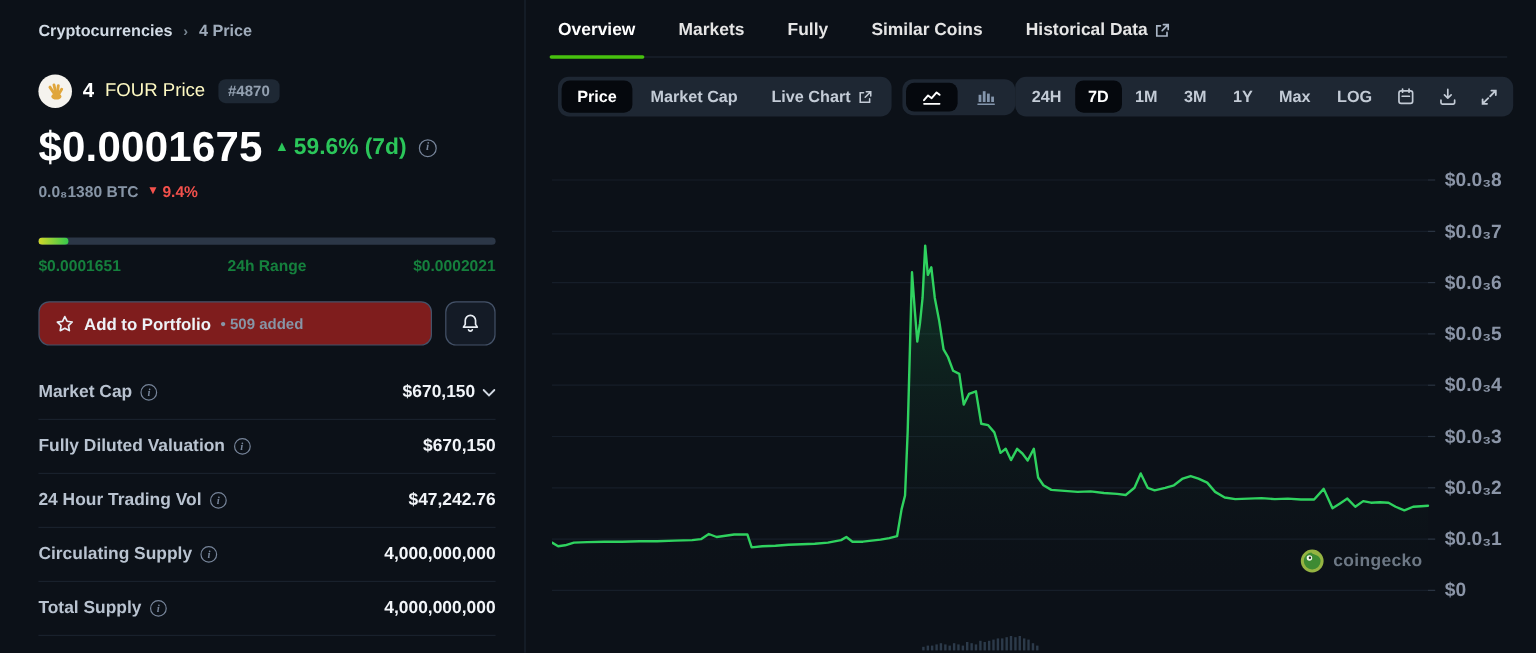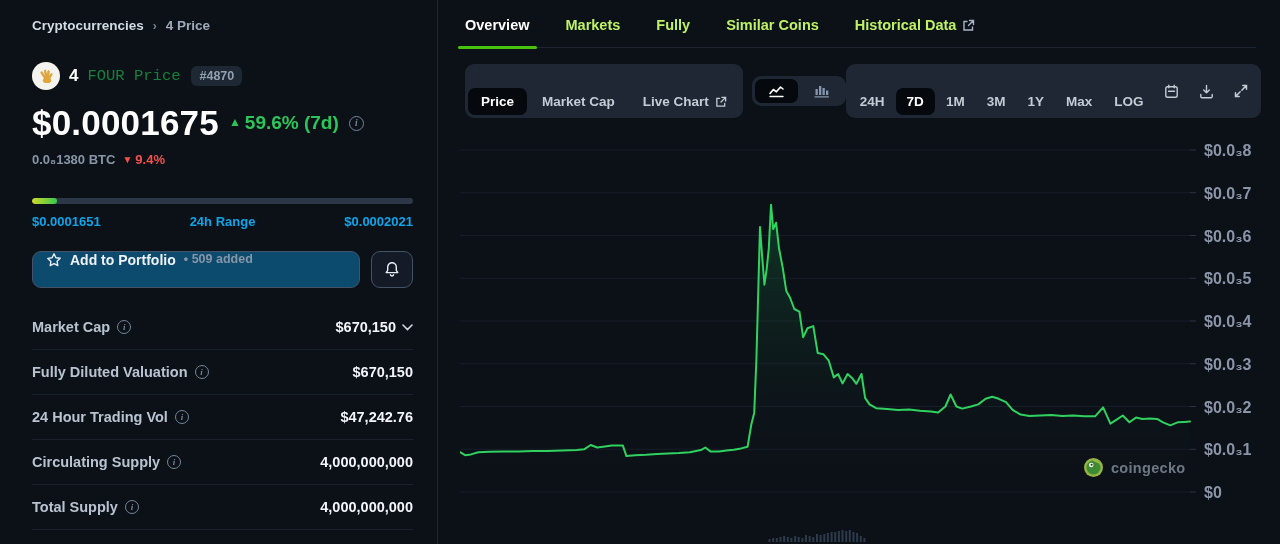--- a/index.html
+++ b/index.html
@@ -11,67 +11,67 @@
   .v-divider { position:absolute; left:437px; top:0; width:1px; height:544px; background:#1c2530; }
 
   .breadcrumb { display:flex; align-items:flex-end; gap:9px; font-size:13.5px; font-weight:700; }
   .crumb-root { color:#d2dbe5; cursor:pointer; }
   .crumb-sep { color:#78England87; color:#788591; font-size:12px; }
   .crumb-cur { color:#9fabba; }
 
   .coin-row { display:flex; align-items:center; gap:9px; margin-top:29px; }
   .coin-icon { width:28px; height:28px; border-radius:50%; background:#f5f3ee; display:flex; align-items:center; justify-content:center; }
   .coin-ticker { font-size:17px; font-weight:800; color:#fff; }
-  .coin-name { font-size:15.5px; color:#15803d;font-family:Liberation Mono, monospace; }
+  .coin-name { font-size:15.5px; color:#fef9c3; }
   .rank-badge { background:#1e2834; color:#93a0b0; font-size:12.5px; font-weight:700; padding:3px 8px; border-radius:6px; margin-left:2px; }
 
   .price-row { display:flex; align-items:center; gap:10px; margin-top:13px; }
   .price-big { font-size:35px; font-weight:800; color:#ffffff; letter-spacing:.2px; }
   .chg-up { display:flex; align-items:center; gap:4px; color:#2bc65a; font-size:19px; font-weight:800; }
   .tri-up { font-size:12px; transform:translateY(-1px); }
   .info-i { display:inline-flex; width:15px; height:15px; border:1.4px solid #77859a; border-radius:50%;
             color:#77859a; font-size:9.5px; font-weight:700; align-items:center; justify-content:center;
             font-family:"Liberation Serif",serif; font-style:italic; flex:none; }
   .btc-row { display:flex; align-items:center; gap:7px; margin-top:9px; font-size:13px; color:#8795a6; font-weight:600; }
   .chg-down { color:#f4514c; font-weight:700; display:flex; align-items:center; gap:3px; }
   .tri-down { font-size:10px; }
 
   .range-wrap { margin-top:31px; }
   .range-track { width:100%; height:6px; border-radius:4px; background:#2c3747; overflow:hidden; }
   .range-fill { height:100%; border-radius:4px; background:linear-gradient(90deg,#d3d829,#35c94c); }
-  .range-labels { display:flex; justify-content:space-between; margin-top:10px; font-size:13px; font-weight:800; color:#0ea5e9;text-align:center; }
+  .range-labels { display:flex; justify-content:space-between; margin-top:10px; font-size:13px; font-weight:800; color:#15803d;text-align:center; }
 
   .portfolio-row { display:flex; gap:11px; margin-top:22px; }
-  .btn-portfolio { flex:1; height:37px; border:1.5px solid #445268; background:#0c4a6e; border-radius:9px;
-                   display:flex; gap:8px; padding:0 13px; cursor:pointer; }
+  .btn-portfolio { flex:1; height:37px; border:1.5px solid #445268; background:#7f1d1d; border-radius:9px;
+                   display:flex; align-items:center; gap:8px; padding:0 13px; cursor:pointer; }
   .btn-portfolio .lbl { font-size:14px; font-weight:800; color:#eef2f6; }
   .btn-portfolio .cnt { font-size:12.5px; color:#8795a6; font-weight:600; }
   .btn-bell { width:42px; height:37px; border:1.5px solid #445268; background:#141b26; border-radius:9px;
               display:flex; align-items:center; justify-content:center; cursor:pointer; }
 
   .stats { margin-top:17px; }
   .stat-row { display:flex; align-items:center; justify-content:space-between; height:45px; border-bottom:1px solid #19212c; }
   .stat-row:last-child { border-bottom:none; }
   .stat-label { display:flex; align-items:center; gap:7px; font-size:14.5px; color:#b9c3d0; font-weight:600; }
   .stat-label .info-i { width:14px; height:14px; font-size:9px; }
   .stat-value { display:flex; align-items:center; gap:6px; font-size:14.5px; font-weight:800; color:#f2f5f9; cursor:default; }
 
   
   .right-panel { position:absolute; left:438px; top:0; width:842px; height:544px; }
 
   .tabbar { display:flex; align-items:flex-end; gap:36px; margin:0 24px 0 27px; height:48px; border-bottom:1px solid #1d2530; }
-  .tab { font-size:14.5px; font-weight:700; color:#bef264; padding-bottom:14px; position:relative; cursor:pointer;
+  .tab { font-size:14.5px; font-weight:700; color:#e5e5e5; padding-bottom:14px; position:relative; cursor:pointer;
          display:flex; align-items:center; gap:6px; }
   .tab.active { color:#ffffff; }
   .tab.active::after { content:""; position:absolute; left:-7px; right:-7px; bottom:-2px; height:3px; background:#47c20e; border-radius:2px; }
 
   .controls { display:flex; align-items:center; margin:16px 24px 0 27px; }
   .seg { background:#1e2733; border-radius:9px; padding:3px; display:flex; align-items:center; gap:2px; }
   .seg-item { font-size:13.5px; font-weight:700; color:#c3cbd6; padding:6px 13px; border-radius:7px; cursor:pointer;
-              display:flex; align-items:center; gap:6px; white-space:nowrap;margin-top:21px; }
+              display:flex; align-items:center; gap:6px; white-space:nowrap; }
   .seg-item.active { background:#05080d; color:#ffffff; }
   .seg-icons { margin-left:9px; }
   .seg-icon-btn { padding:5px 13px; border-radius:7px; cursor:pointer; display:flex; align-items:center; }
   .seg-icon-btn.active { background:#05080d; }
   .seg-ranges { margin-left:auto; gap:0; }
   .seg-ranges .seg-item { padding:6px 11px; }
   .seg-ranges .seg-icon-btn { padding:5px 10px; }
 
   .chart-region { position:absolute; left:0; top:104px; width:842px; height:440px; }
   .chart-svg { position:absolute; left:22px; top:0; }

